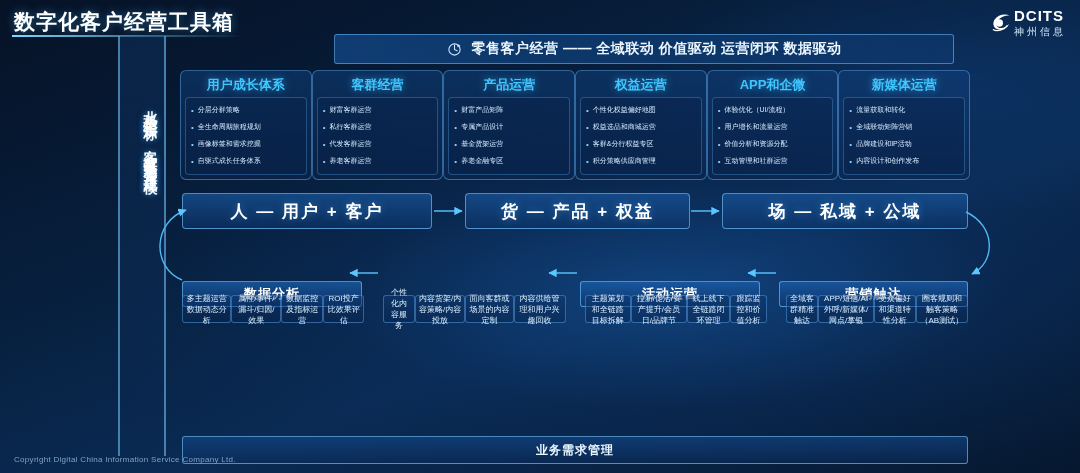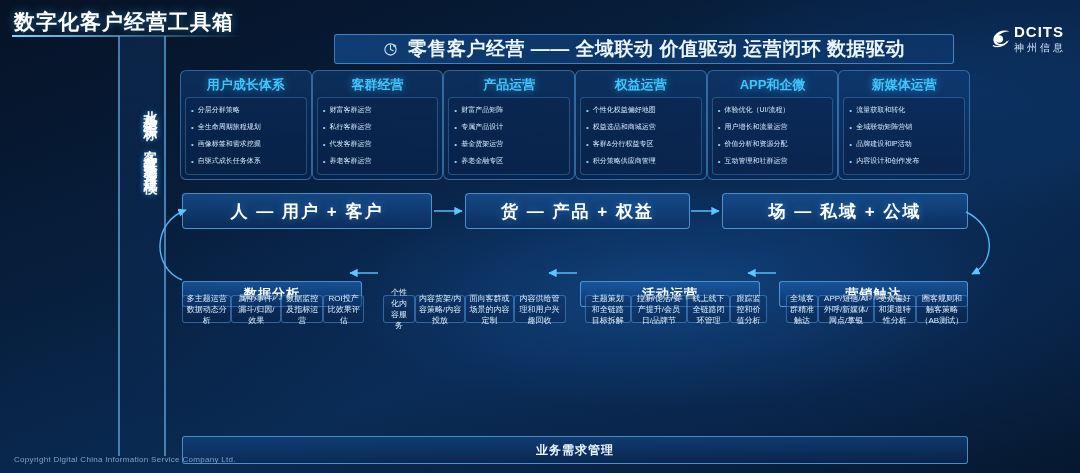--- a/index.html
+++ b/index.html
@@ -21,21 +21,21 @@
   .page-title {
     position: absolute; left: 14px; top: 8px;
     font-size: 21px; font-weight: bold; letter-spacing: 1px;
     color: #ffffff; text-shadow: 0 0 10px rgba(80,190,255,.45);
   }
   .title-underline {
     position: absolute; left: 12px; top: 35px; width: 232px; height: 2px;
     background: linear-gradient(90deg, #7fd8ff 0%, rgba(127,216,255,0) 100%);
   }
   .brand {
-    position: absolute; right: 14px; top: 24px;
+    position: absolute; right: 14px; top: 8px;
     display: flex; align-items: center; gap: 0;
   }
   .brand-mark { width: 26px; height: 26px; }
   .brand-text { line-height: 1; }
   .brand-name {
     font-size: 15px; font-weight: bold; color: #ffffff; letter-spacing: 1px;
   }
   .brand-sub {
     font-size: 10px; color: #cfe6fa; letter-spacing: 3px; margin-top: 4px;
   }
@@ -56,21 +56,21 @@
 
   
   .banner {
     position: absolute; left: 334px; top: 34px; width: 620px; height: 30px;
     border: 1px solid rgba(110,190,255,.55); border-radius: 3px;
     background: linear-gradient(90deg, rgba(20,80,150,.65), rgba(16,62,122,.45));
     display: flex; align-items: center; justify-content: center; gap: 10px;
   }
   .banner-icon { width: 15px; height: 15px; flex: none; }
   .banner-text {
-    font-size: 19px; font-weight: bold; color: #eaf6ff; letter-spacing: .5px;
+    font-size: 14px; font-weight: bold; color: #eaf6ff; letter-spacing: .5px;
   }
 
   
   .cards { position: absolute; left: 180px; top: 70px; width: 790px; height: 110px;
            display: flex; gap: 0; }
   .card {
     flex: 1 1 0; border: 1px solid rgba(100,180,250,.45); border-radius: 6px;
     background: linear-gradient(180deg, rgba(16,64,124,.55), rgba(10,38,80,.45));
     padding: 5px 4px 4px; display: flex; flex-direction: column;
   }

